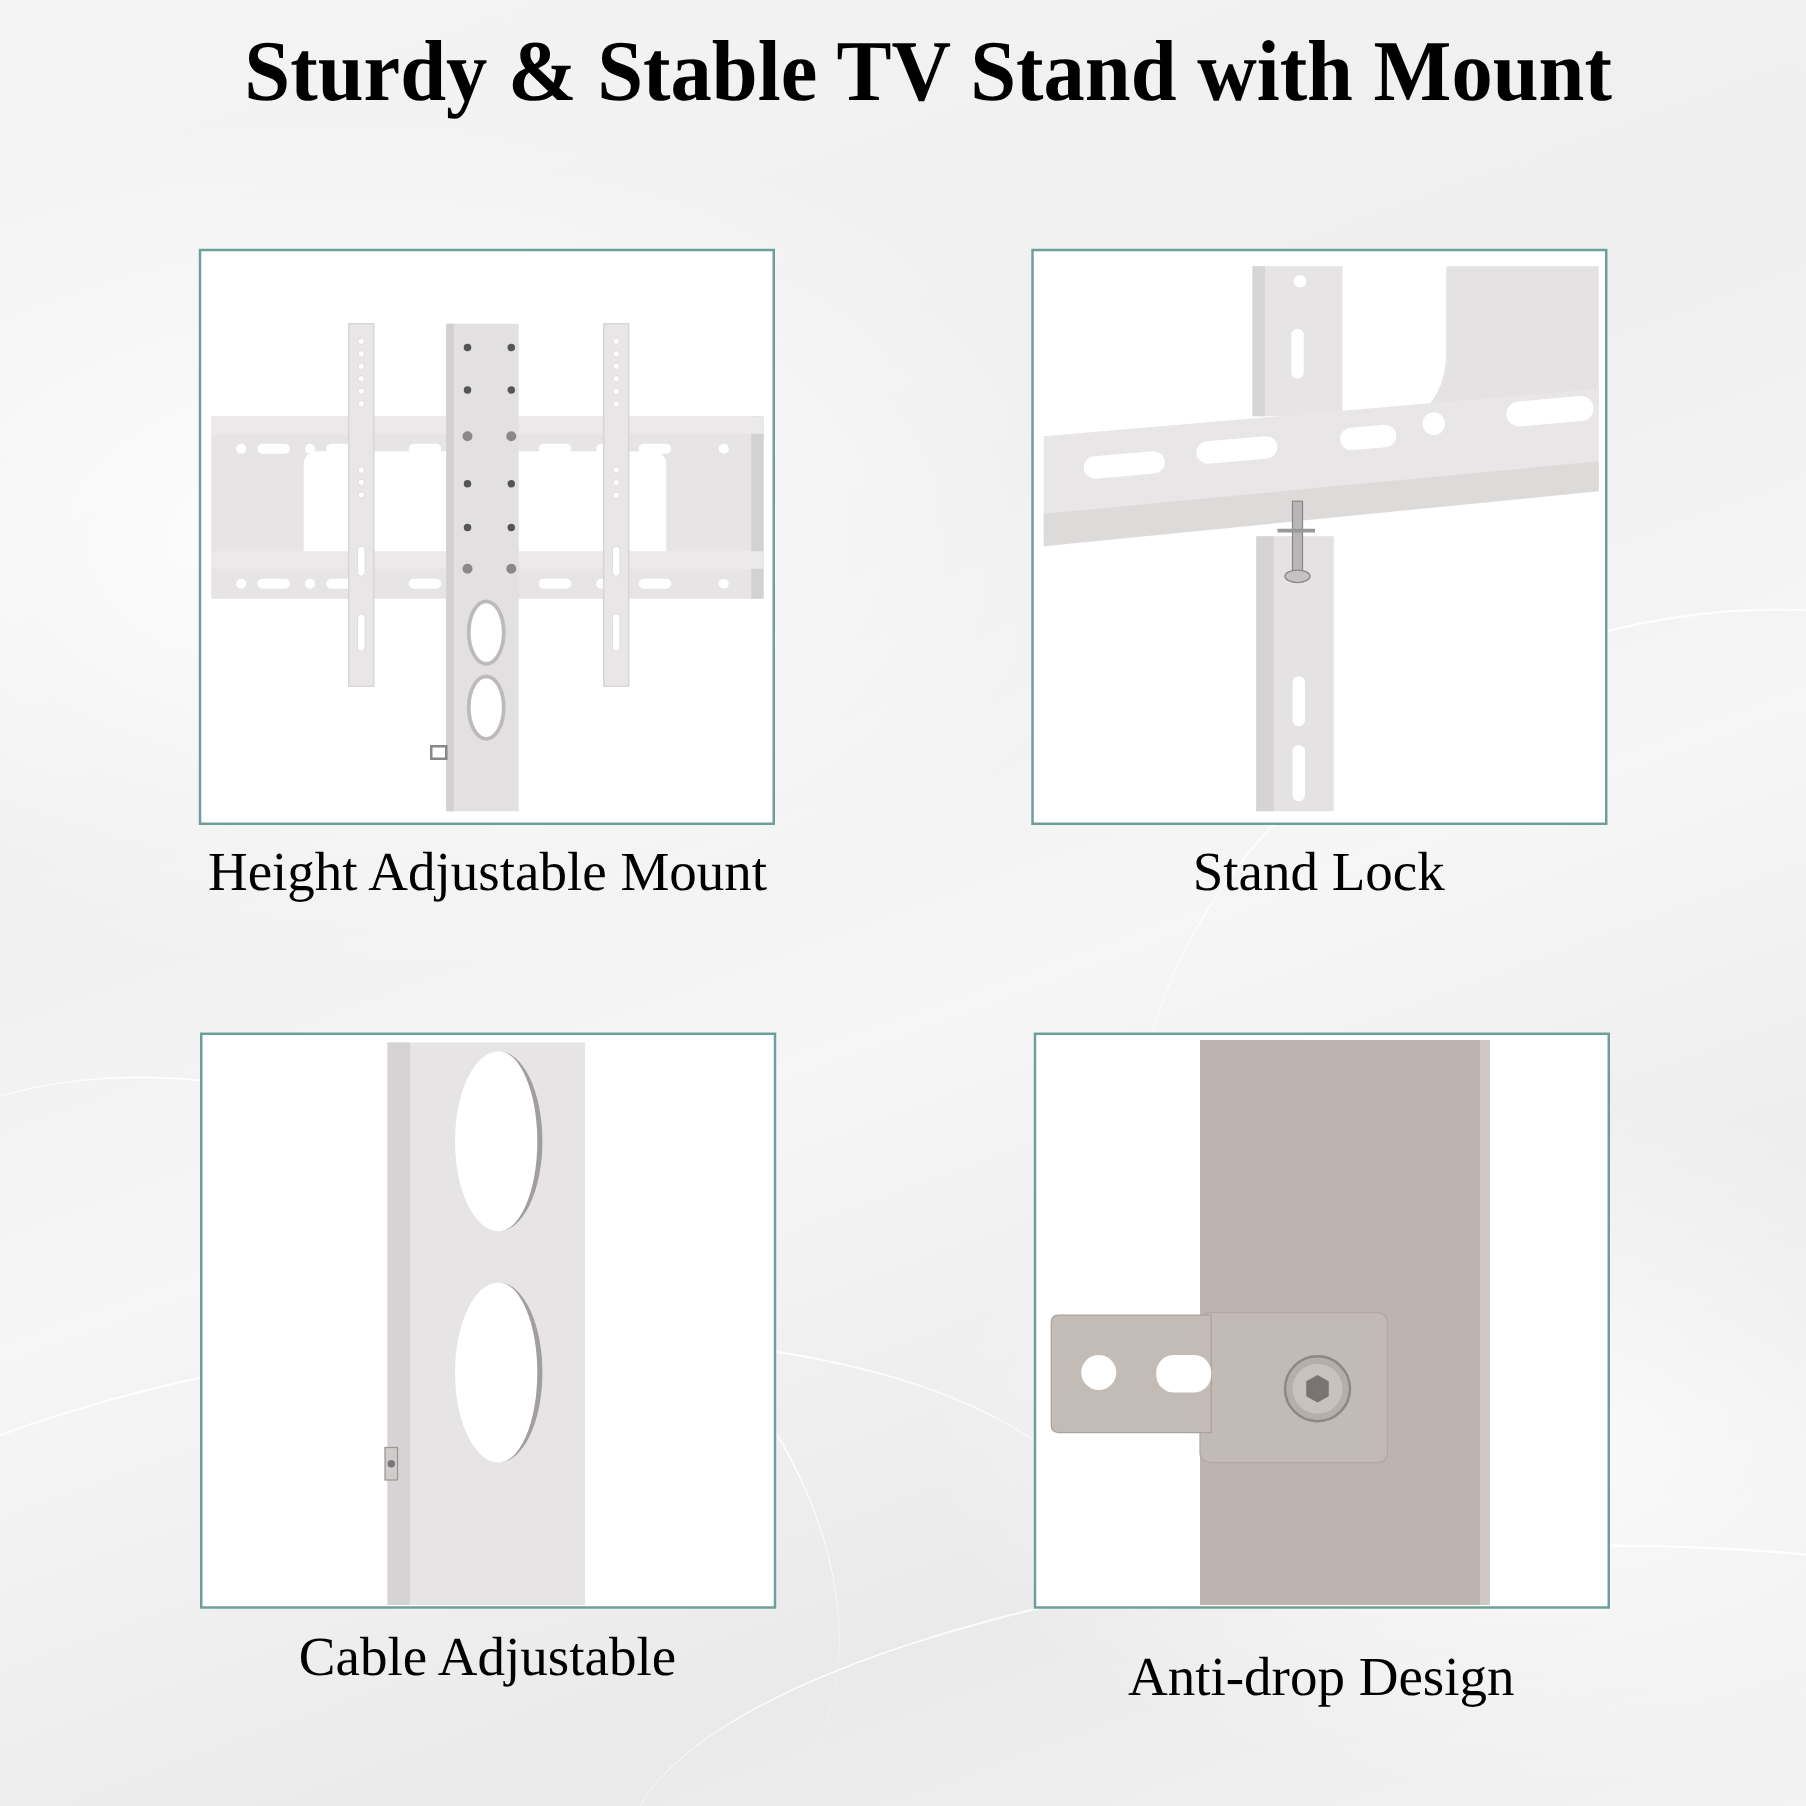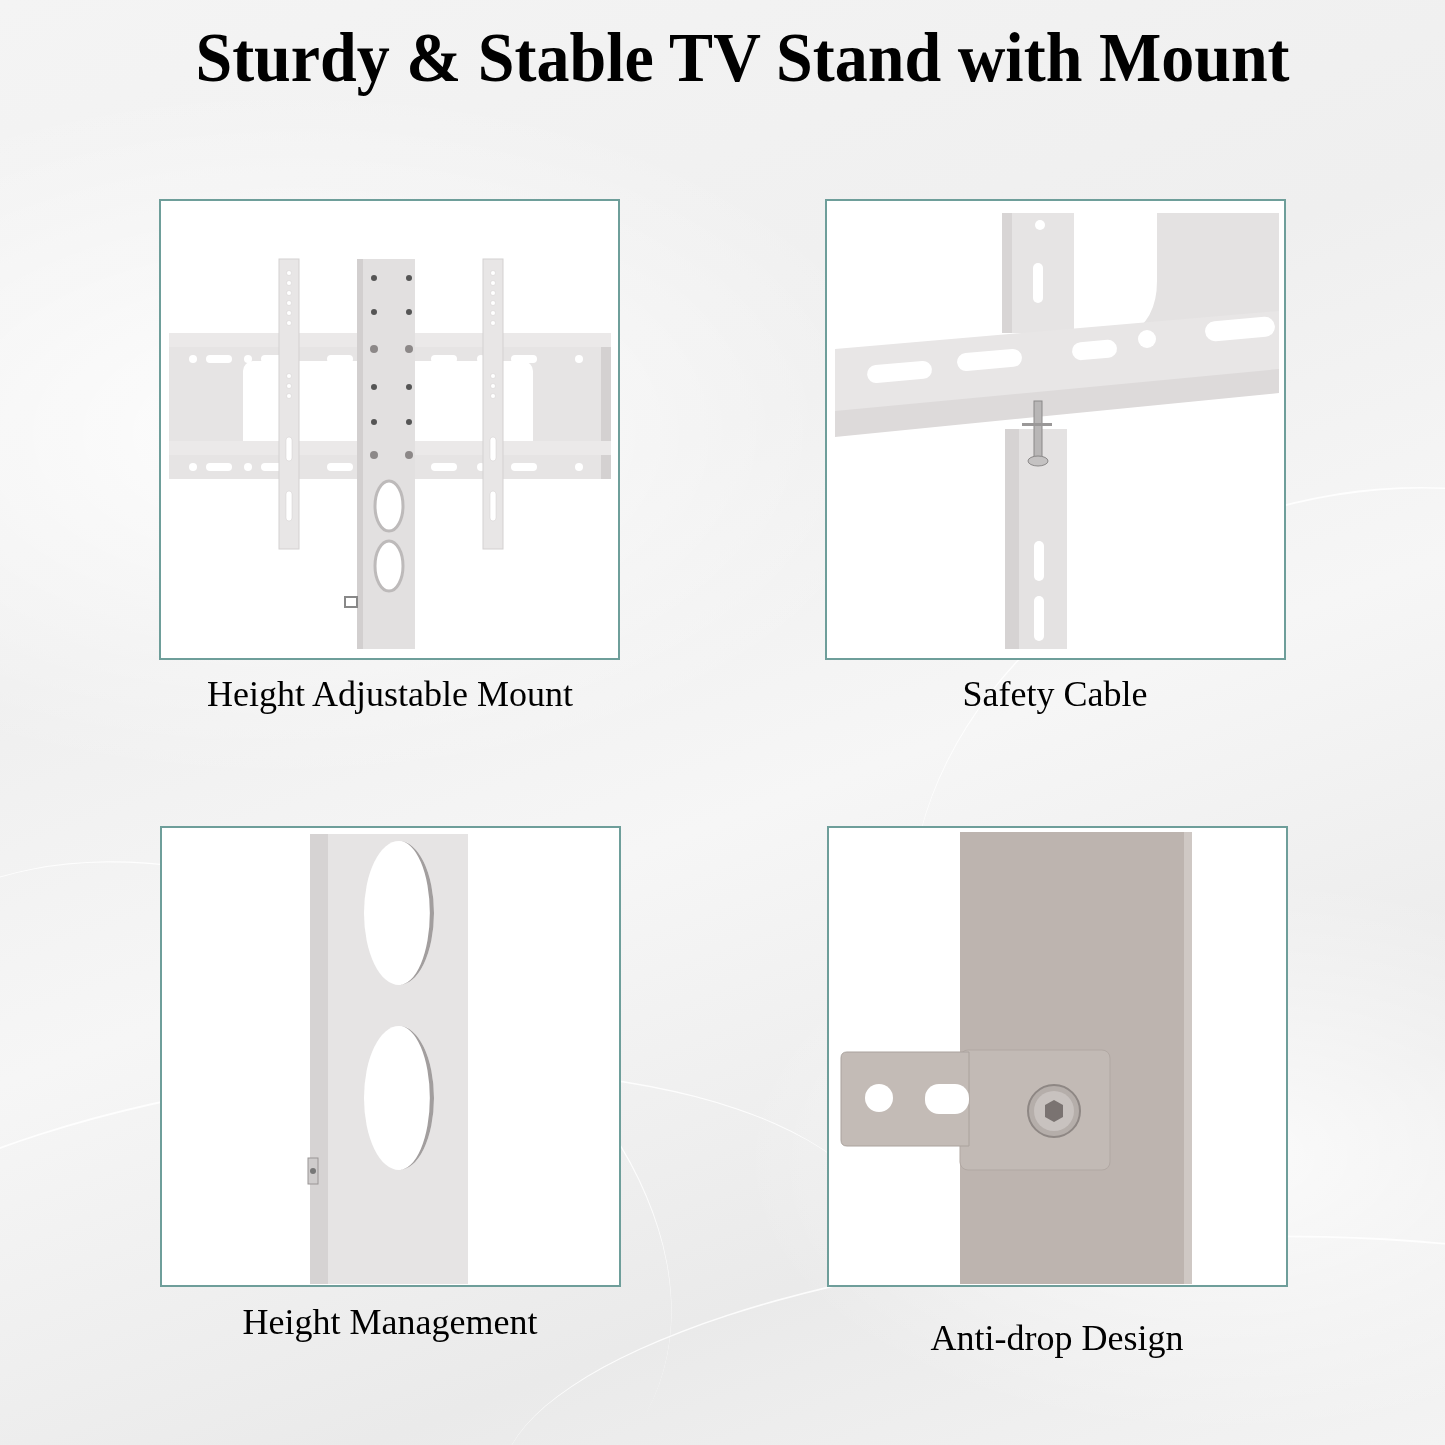--- a/index.html
+++ b/index.html
@@ -26,21 +26,21 @@
       transform: scaleY(1.05);
     }
     .panel {
       position: absolute;
       border: 2px solid #6e9e9a;
       background: #ffffff;
       overflow: hidden;
     }
     .caption {
       position: absolute; width: 600px; text-align: center;
-      font-family: "Liberation Serif", serif; font-size: 36px; line-height: 1;
+      font-family: "Liberation Serif", serif; font-size: 44px; line-height: 1;
     }
     svg { display: block; }
   </style>
 </head>
 <body>
 
 <div class="swoosh" style="left:-300px; top:1080px; width:1200px; height:500px; transform:rotate(-8deg);"></div>
 <div class="swoosh" style="left:-200px; top:900px; width:900px; height:600px; transform:rotate(28deg);"></div>
 <div class="swoosh" style="left:900px; top:500px; width:900px; height:700px; transform:rotate(-20deg);"></div>
 <div class="swoosh" style="left:500px; top:1240px; width:1300px; height:400px; transform:rotate(-4deg);"></div>
@@ -159,35 +159,35 @@
     <rect x="178" y="228" width="62" height="220" fill="#e4e2e2"></rect>
     <rect x="178" y="228" width="14" height="220" fill="#d6d3d3"></rect>
     <rect x="207" y="340" width="10" height="40" rx="5" fill="#ffffff"></rect>
     <rect x="207" y="395" width="10" height="45" rx="5" fill="#ffffff"></rect>
 
     <rect x="207" y="200" width="8" height="60" fill="#b8b6b6" stroke="#8a8888"></rect>
     <ellipse cx="211" cy="260" rx="10" ry="5" fill="#c4c2c2" stroke="#8a8888"></ellipse>
     <rect x="195" y="222" width="30" height="3" fill="#9a9898"></rect>
   </svg>
 </div>
-<div class="caption" style="left:755px; top:676px;">Safety Cable</div>
+<div class="caption" style="left:755px; top:676px;">Stand Lock</div>
 
 <div class="panel" style="left:160px; top:826px; width:461px; height:461px;">
   <svg width="457" height="457" viewBox="0 0 457 457">
     <rect x="148" y="6" width="158" height="450" fill="#e6e4e4"></rect>
     <rect x="148" y="6" width="18" height="450" fill="#d6d3d3"></rect>
     <ellipse cx="237" cy="85" rx="35" ry="72" fill="#ffffff"></ellipse>
     <path d="M237 13 A35 72 0 0 1 237 157 A30 70 0 0 0 237 13 Z" fill="#a29e9e"></path>
     <ellipse cx="237" cy="270" rx="35" ry="72" fill="#ffffff"></ellipse>
     <path d="M237 198 A35 72 0 0 1 237 342 A30 70 0 0 0 237 198 Z" fill="#a29e9e"></path>
     <rect x="146" y="330" width="10" height="26" fill="#cfcccc" stroke="#9a9696"></rect>
     <circle cx="151" cy="343" r="3" fill="#777"></circle>
   </svg>
 </div>
-<div class="caption" style="left:90px; top:1304px;">Height Management</div>
+<div class="caption" style="left:90px; top:1304px;">Cable Adjustable</div>
 
 <div class="panel" style="left:827px; top:826px; width:461px; height:461px;">
   <svg width="457" height="457" viewBox="0 0 457 457">
     <rect x="131" y="4" width="230" height="452" fill="#bdb4af"></rect>
     <rect x="361" y="4" width="36" height="452" fill="#ffffff"></rect>
     <rect x="355" y="4" width="8" height="452" fill="#cfc8c4"></rect>
 
     <rect x="131" y="222" width="150" height="120" rx="8" fill="#c2bab5" stroke="#b1a8a3"></rect>
 
     <path d="M12 230 Q12 224 18 224 L140 224 L140 318 L18 318 Q12 318 12 312 Z" fill="#c3bbb6" stroke="#aaa29d"></path>

